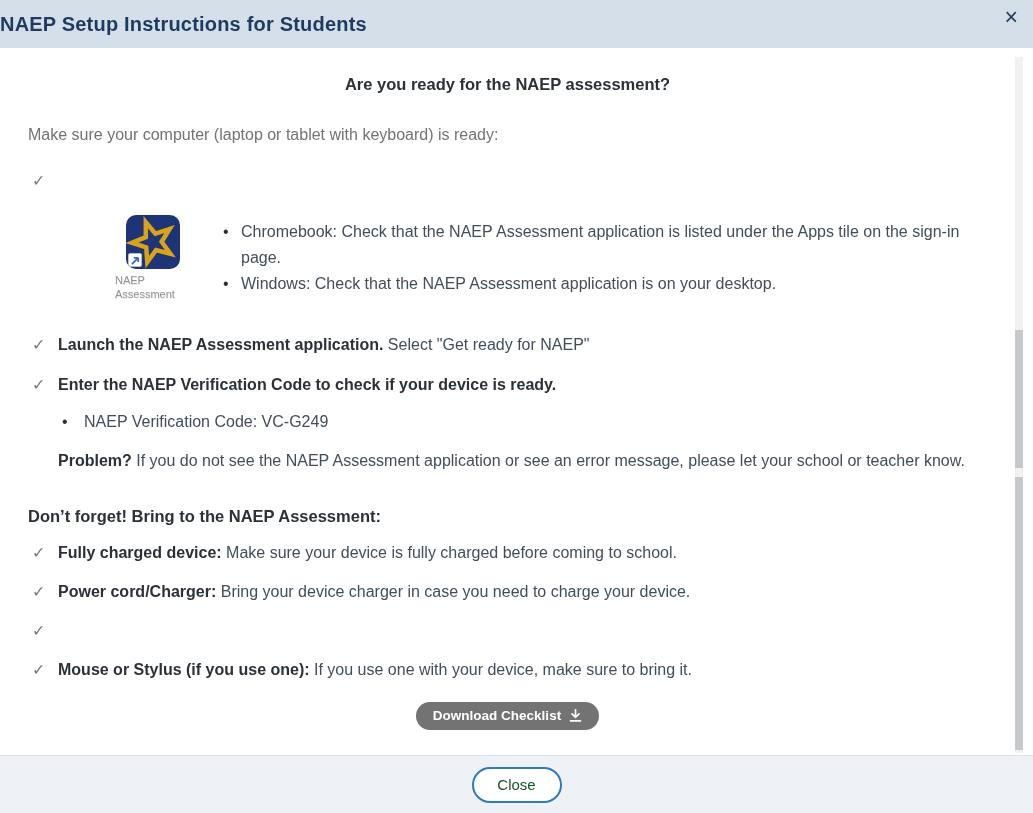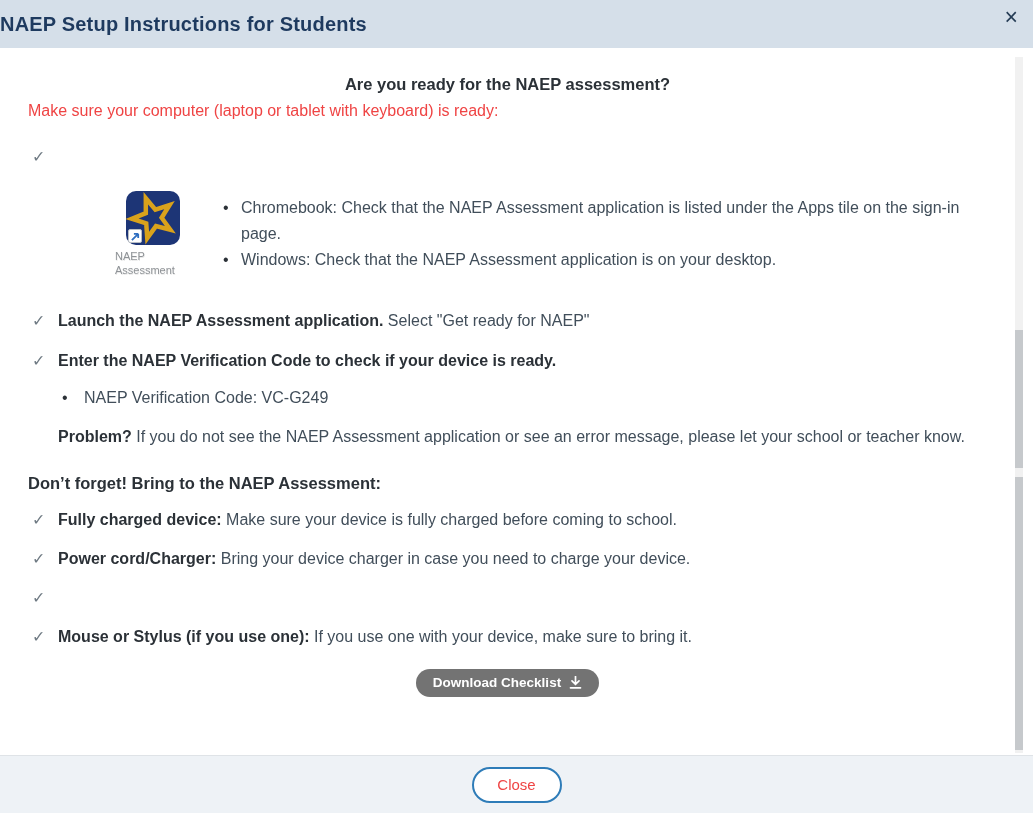--- a/index.html
+++ b/index.html
@@ -48,23 +48,23 @@
     border-radius: 27px;
   }
   .ready-heading {
     text-align: center;
     font-size: 16.5px;
     font-weight: bold;
     color: #2b3137;
     padding-top: 27px;
   }
   .intro {
-    margin-top: 8px;
-    font-size: 16px;
-    color: #ef4444;
+    margin-top: 32px;
+    font-size: 16px;
+    color: #737373;
   }
   .step-row {
     display: flex;
     align-items: flex-start;
     margin-top: 25px;
     padding-left: 4px;
     font-size: 16px;
     line-height: 1.5;
   }
   .check {
@@ -143,21 +143,21 @@
   .problem-para {
     margin-left: 30px;
     margin-top: 16px;
     font-size: 16px;
     line-height: 1.7;
     max-width: 925px;
   }
   .problem-para b { color: #2b3137; }
 
   .bring-heading {
-    margin-top: 24px;
+    margin-top: 33px;
     font-size: 16.5px;
     font-weight: bold;
     color: #2b3137;
   }
   .bring-row { margin-top: 15px; }
 
   .download-wrap {
     text-align: center;
     margin-top: 20px;
   }
@@ -197,21 +197,21 @@
     display: flex;
     align-items: center;
     justify-content: center;
   }
   .close-btn {
     min-width: 90px;
     height: 36px;
     background: #ffffff;
     border: 2px solid #2e7cb8;
     border-radius: 18px;
-    color: #ef4444;
+    color: #14532d;
     font-size: 15px;
     font-family: "Liberation Sans", sans-serif;
     cursor: pointer;
     padding: 0 20px;
   }
 </style>
 </head>
 <body>
 
 <div class="modal-header">

